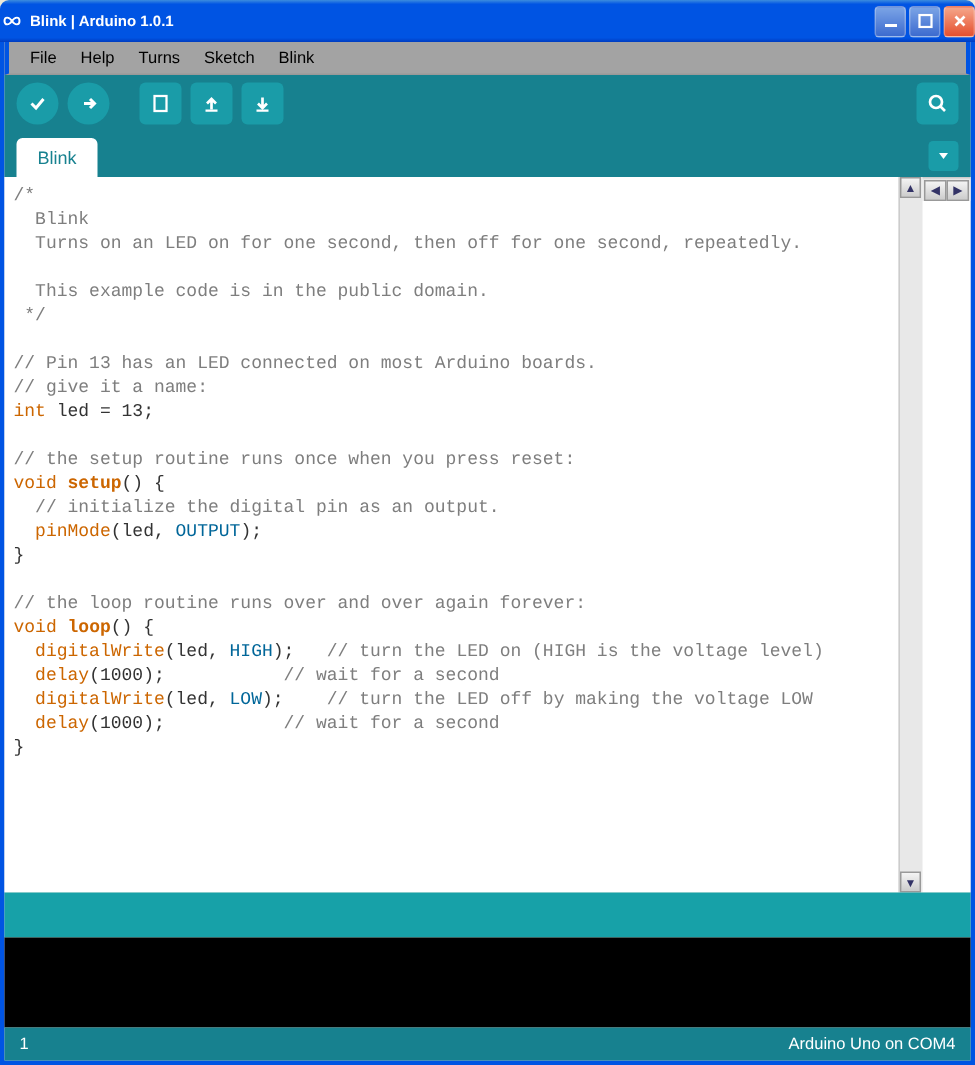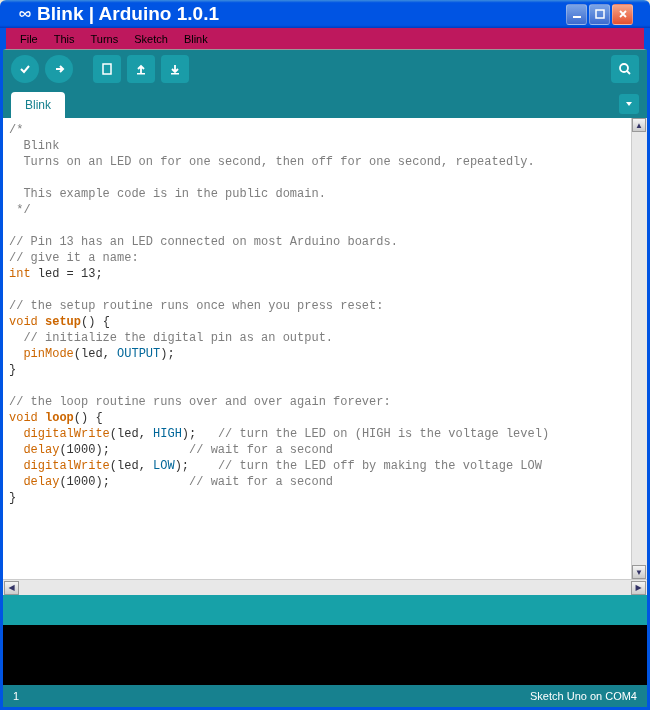--- a/index.html
+++ b/index.html
@@ -1,41 +1,41 @@
 <!DOCTYPE html>
 <html><head>
 <meta charset="utf-8">
 <style>
   * { box-sizing: border-box; margin: 0; padding: 0; }
   body { font-family: Tahoma, sans-serif; font-size: 11px; background: #ece9d8; width: 650px; height: 710px; overflow: hidden; }
   
-  .titlebar { height: 28px; background: linear-gradient(to bottom, #3c8cde 0%, #0054e3 10%, #0054e3 90%, #003cc0 100%); display: flex; align-items: center; padding: 0 17px; color: white; font-weight: bold; font-size: 19px; border-radius: 6px 6px 0 0; }
+  .titlebar { height: 28px; background: linear-gradient(to bottom, #3c8cde 0%, #0054e3 10%, #0054e3 90%, #003cc0 100%); display: flex; align-items: center; padding: 0 0; color: white; font-weight: bold; font-size: 10px; border-radius: 6px 6px 0 0; }
   .titlebar-icon { width: 16px; height: 16px; margin-right: 4px; display:flex; align-items:center; justify-content:center; }
   .titlebar-text { flex: 1; }
   .winbtns { display: flex; gap: 2px; }
   .winbtn { width: 21px; height: 21px; border-radius: 3px; display: flex; align-items: center; justify-content: center; border: 1px solid #fff4; }
   .winbtn.min, .winbtn.max { background: linear-gradient(to bottom, #7ba4e6, #3c6bcf); }
   .winbtn.close { background: linear-gradient(to bottom, #f5a68a, #e5502f); }
   
-  .menubar { height: 22px; background: #be185d; display: flex; align-items: center; padding: 0 6px; border-bottom: 1px solid #999; border-left: 3px solid #0054e3; border-right: 3px solid #0054e3; }
+  .menubar { height: 22px; background: #a3a3a3; display: flex; align-items: center; padding: 0 6px; border-bottom: 1px solid #999; border-left: 3px solid #0054e3; border-right: 3px solid #0054e3; }
   .menuitem { padding: 2px 8px; cursor: default; }
   
   .frame { border-left: 3px solid #0054e3; border-right: 3px solid #0054e3; border-bottom: 3px solid #0054e3; height: calc(710px - 28px); display:flex; flex-direction:column; }
   
   .toolbar { height: 38px; background: #17818f; display: flex; align-items: center; padding: 0 8px; gap: 6px; }
   .tbtn { width: 28px; height: 28px; border-radius: 14px; background: #1a9ca8; display: flex; align-items: center; justify-content: center; color: white; }
   .tbtn.sq { border-radius: 4px; }
   .toolbar-spacer { flex: 1; }
   
   .tabbar { height: 30px; background: #17818f; display: flex; align-items: flex-end; padding: 0 8px; }
   .tab { background: white; color: #17818f; padding: 6px 14px; border-radius: 4px 4px 0 0; font-size: 12px; }
   .tab-spacer { flex:1; }
   .tab-drop { width: 20px; height: 20px; background: #1a9ca8; border-radius:3px; margin-bottom:4px; display:flex;align-items:center;justify-content:center;color:white; }
   
-  .editor-wrap { flex:1; background:white; display:flex; flex-direction:column; min-height:0; }
+  .editor-wrap { flex:1; background:white; display:flex; flex-direction:row; min-height:0; }
   .editor { flex:1; overflow:auto; padding:4px 6px; font-family: "Courier New", monospace; font-size: 12px; line-height:16px; color:#333; white-space:pre; position:relative; }
   .scroll-v { width:16px; }
   .editor-row { display:flex; flex:1; min-height:0; }
   
   .hscroll { height:16px; background:#e8e8e8; border-top:1px solid #ccc; display:flex; align-items:center; justify-content:space-between; padding:0 1px;}
   .hscroll-btn { width:15px; height:14px; background:linear-gradient(#f4f4f4,#ccc); border:1px solid #999; display:flex;align-items:center;justify-content:center;font-size:8px;color:#336;}
   
   .teal-strip { height: 30px; background: #17a1a8; }
   .console { height: 60px; background: #000; }
   .statusbar { height: 22px; background: #17818f; color: white; display: flex; align-items: center; padding: 0 10px; font-size: 11px; }
@@ -74,21 +74,21 @@
         <svg width="10" height="10">
           <path d="M2 2 L8 8 M8 2 L2 8" stroke="white" stroke-width="1.8"></path>
         </svg>
       </div>
   </div>
 </div>
 
 <div class="frame">
   <div class="menubar">
     <div class="menuitem">File</div>
-    <div class="menuitem">This</div>
+    <div class="menuitem">Help</div>
     <div class="menuitem">Turns</div>
     <div class="menuitem">Sketch</div>
     <div class="menuitem">Blink</div>
   </div>
 
   <div class="toolbar">
     <div class="tbtn">
         <svg width="14" height="14">
           <path d="M3 7 L6 10 L11 4" stroke="white" stroke-width="2" fill="none"></path>
         </svg>
@@ -172,15 +172,15 @@
       <div class="hscroll-btn">◀</div>
       <div class="hscroll-btn">▶</div>
     </div>
   </div>
 
   <div class="teal-strip"></div>
   <div class="console"></div>
   <div class="statusbar">
     <span>1</span>
     <div class="statusbar-spacer"></div>
-    <span>Sketch Uno on COM4</span>
+    <span>Arduino Uno on COM4</span>
   </div>
 </div>
 
 </body></html>

